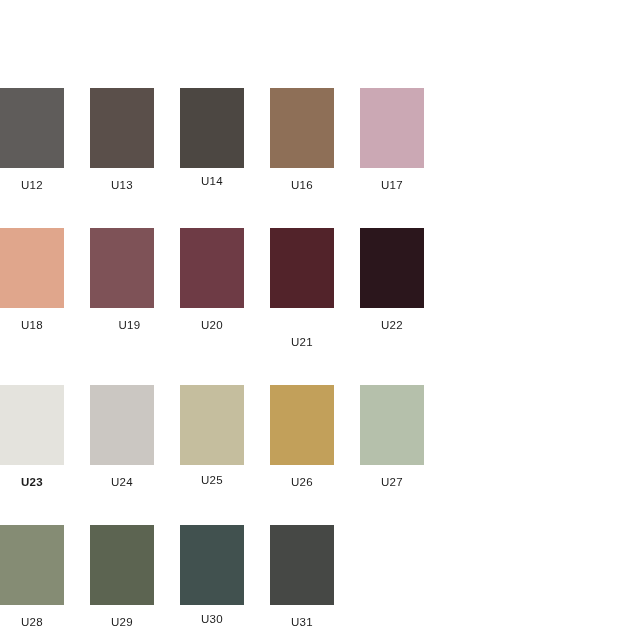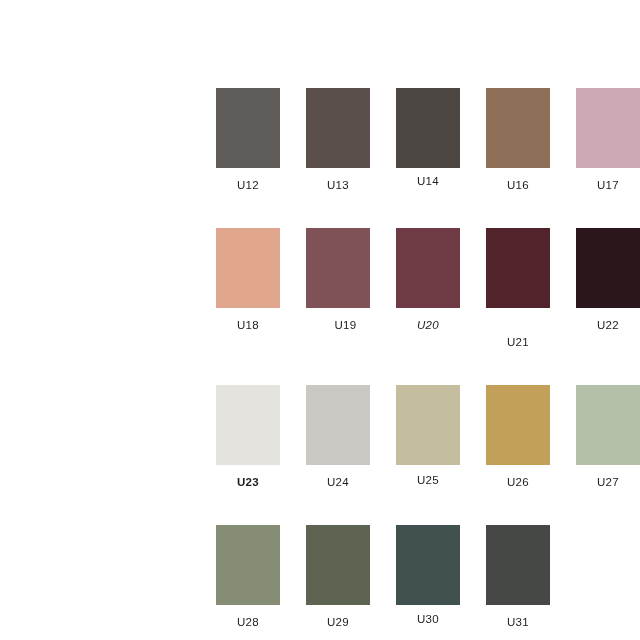--- a/index.html
+++ b/index.html
@@ -14,21 +14,21 @@
     font-family: "Liberation Sans", sans-serif;
     overflow: hidden;
   }
   #palette-board {
     width: 640px;
     height: 640px;
     box-sizing: border-box;
     background: #ffffff;
     display: flex;
     flex-direction: column;
-    align-items: flex-end;
+    align-items: flex-start;
     padding-top: 88px;
     border-radius: 9px;
   }
   #swatch-grid {
     display: grid;
     grid-template-columns: repeat(5, 64px);
     grid-template-rows: repeat(4, auto);
     column-gap: 26px;
     row-gap: 36px;
     justify-content: center;
@@ -84,21 +84,21 @@
       <div class="swatch-cell">
         <div class="swatch-chip" style="background-color: rgb(224, 166, 140);"></div>
         <div class="swatch-label" style="color: rgb(29, 29, 29);">U18</div>
       </div>
       <div class="swatch-cell">
         <div class="swatch-chip" style="background-color: rgb(126, 82, 87);"></div>
         <div class="swatch-label" style="color: rgb(29, 29, 29); margin-left: 15px;">U19</div>
       </div>
       <div class="swatch-cell">
         <div class="swatch-chip" style="background-color: rgb(110, 59, 69);"></div>
-        <div class="swatch-label" style="color: rgb(29, 29, 29); font-style: italic;">U20</div>
+        <div class="swatch-label" style="color: rgb(29, 29, 29);">U20</div>
       </div>
       <div class="swatch-cell">
         <div class="swatch-chip" style="background-color: rgb(82, 35, 42);"></div>
         <div class="swatch-label" style="color: rgb(29, 29, 29); margin-top: 28px;">U21</div>
       </div>
       <div class="swatch-cell">
         <div class="swatch-chip" style="background-color: rgb(43, 22, 28);"></div>
         <div class="swatch-label" style="color: rgb(29, 29, 29);">U22</div>
       </div>
       <div class="swatch-cell">

